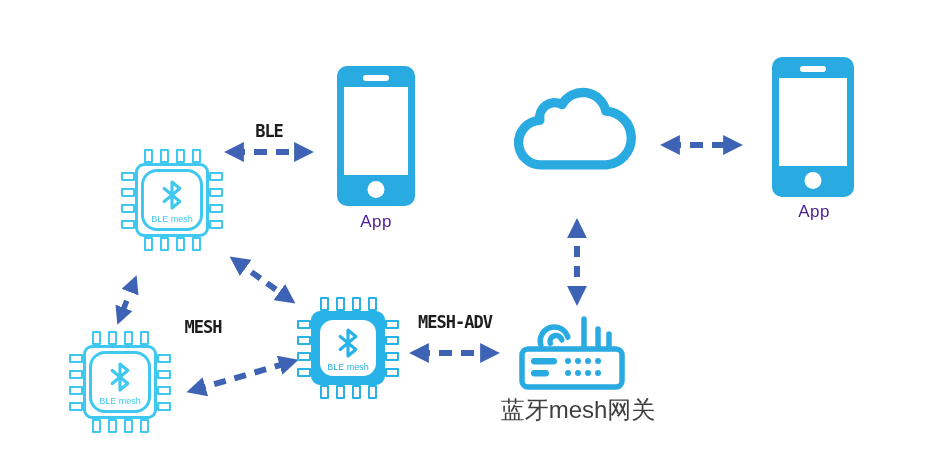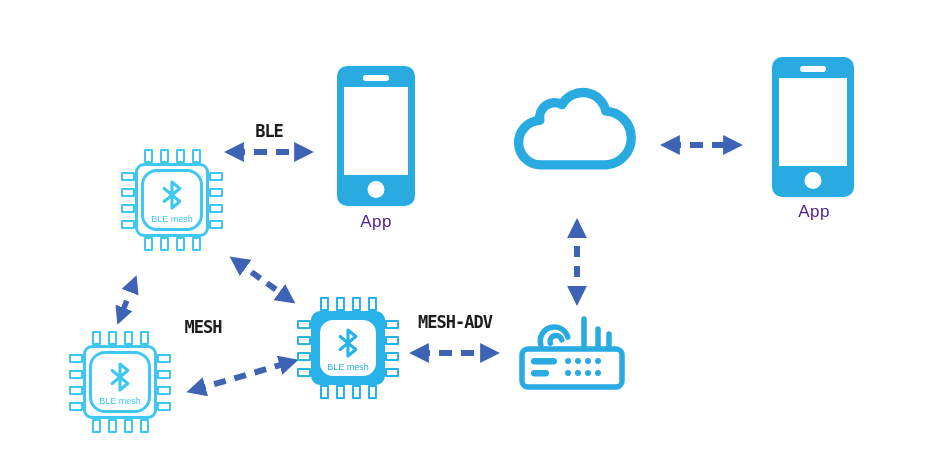--- a/index.html
+++ b/index.html
@@ -217,14 +217,15 @@
       <circle cx="52" cy="53" r="3"></circle>
         <circle cx="62" cy="53" r="3"></circle>
       <circle cx="72" cy="53" r="3"></circle>
         <circle cx="82" cy="53" r="3"></circle>
       <circle cx="52" cy="65" r="3"></circle>
         <circle cx="62" cy="65" r="3"></circle>
       <circle cx="72" cy="65" r="3"></circle>
         <circle cx="82" cy="65" r="3"></circle>
     </g>
   </svg>
+  <div class="node-label cn-label" style="left:578px;top:394px;">蓝牙mesh网关</div>
 
 </div>
 
 </body></html>

